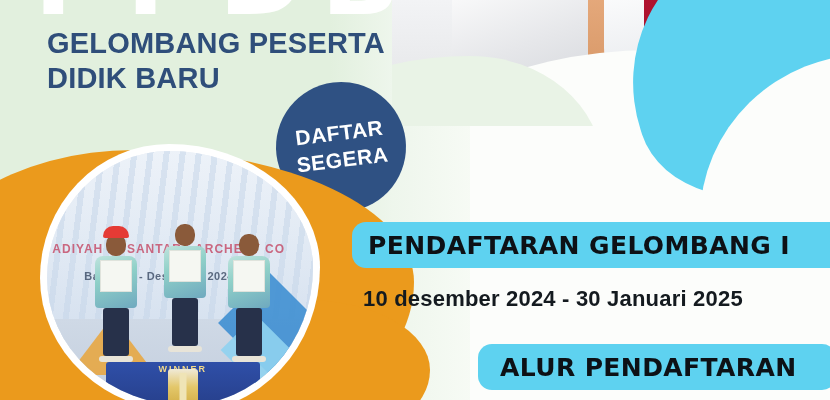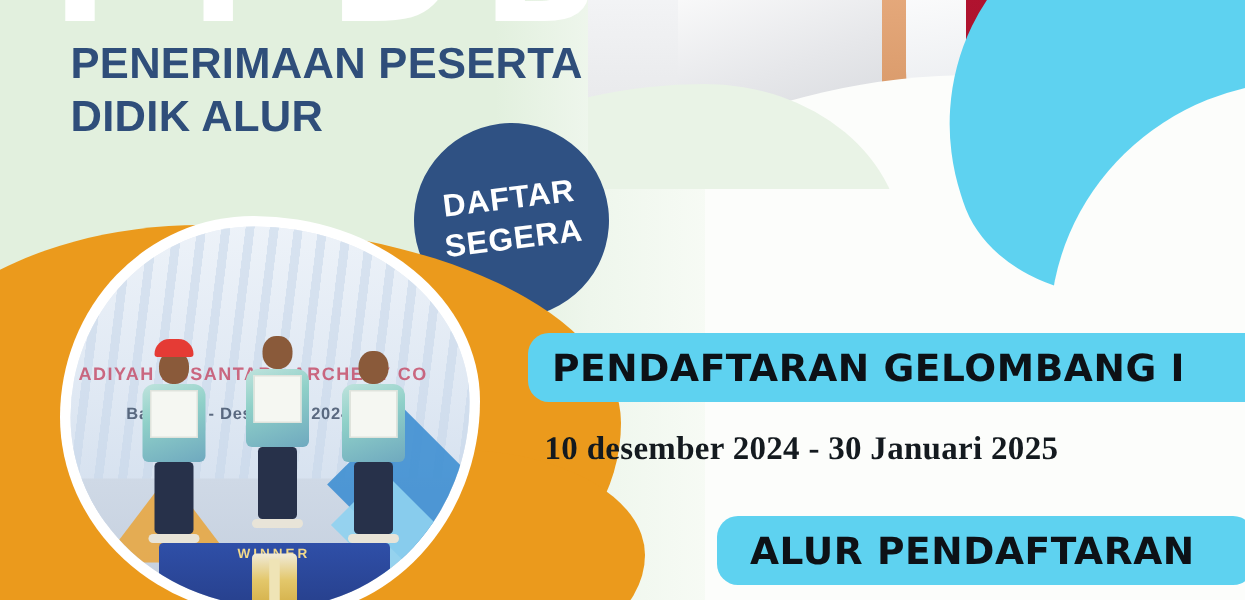--- a/index.html
+++ b/index.html
@@ -208,21 +208,21 @@
     left:352px;top:222px;width:490px;height:46px;
     padding-left:16px;font-size:25px;letter-spacing:.4px;
   }
   .btn-alur{
     left:478px;top:344px;width:336px;height:46px;
     padding-left:22px;font-size:25px;letter-spacing:.4px;
   }
   .date-line{
     position:absolute;left:363px;top:286px;width:460px;
     color:#141a1f;font-weight:bold;font-size:22px;
-    font-family:Liberation Serif, serif;letter-spacing:.2px;
+    font-family:Liberation Sans, sans-serif;letter-spacing:.2px;
   }
 </style>
 </head>
 <body>
 
 <div class="poster">
 
   <div class="bg-mint"></div>
   <div class="bg-mint-fade"></div>
   <div class="bg-white-right"></div>
@@ -240,22 +240,22 @@
     <div class="ps-wave"></div>
     <div class="ps-wave2"></div>
   </div>
 
   <div class="cyan-swoosh"></div>
   <div class="cyan-swoosh-mask"></div>
 
   <div class="ppdb">PPDB</div>
 
   <div class="headline">
-    <span>PENERIMAAN PESERTA</span>
-    <span class="l2">DIDIK ALUR</span>
+    <span>GELOMBANG PESERTA</span>
+    <span class="l2">DIDIK BARU</span>
   </div>
 
   <div class="badge">
     <span>DAFTAR</span>
     <span>SEGERA</span>
   </div>
 
   <div class="orange-blob"></div>
   <div class="orange-blob2"></div>
 

